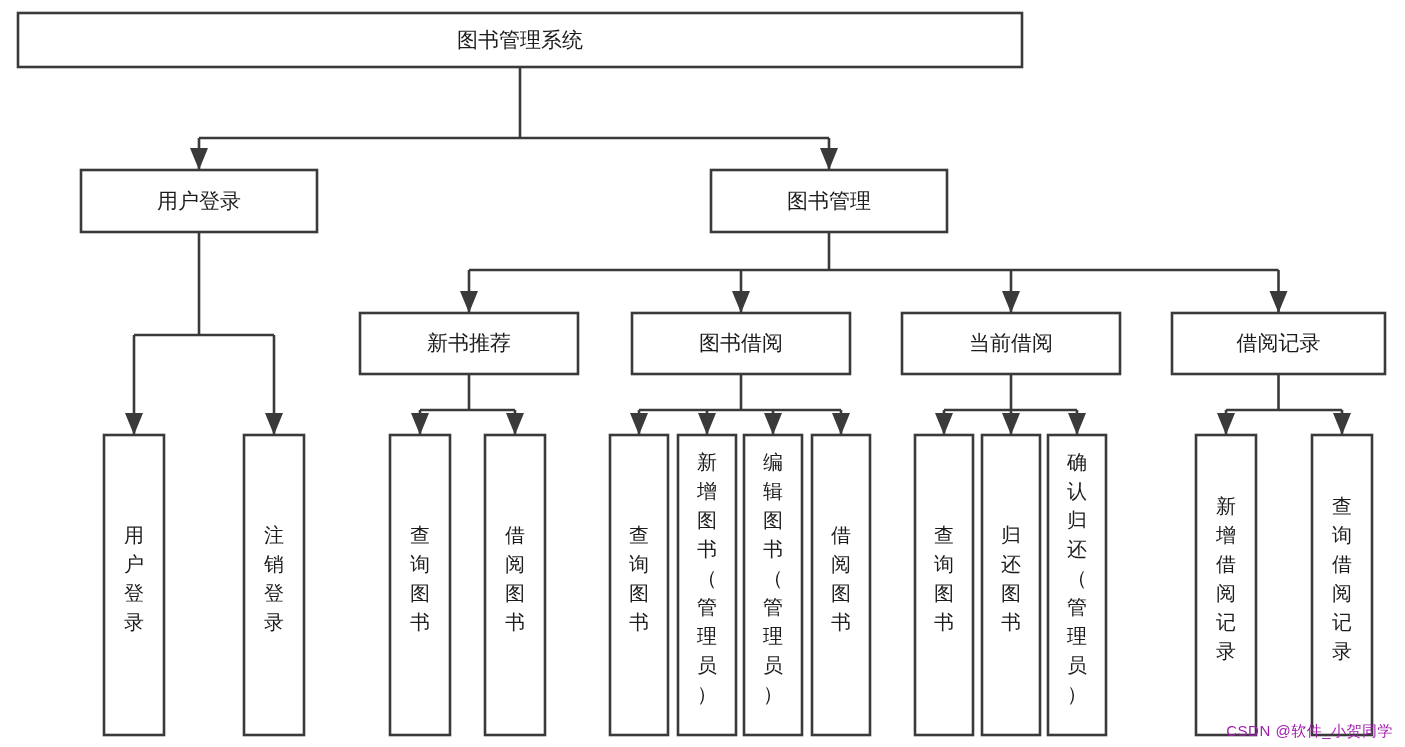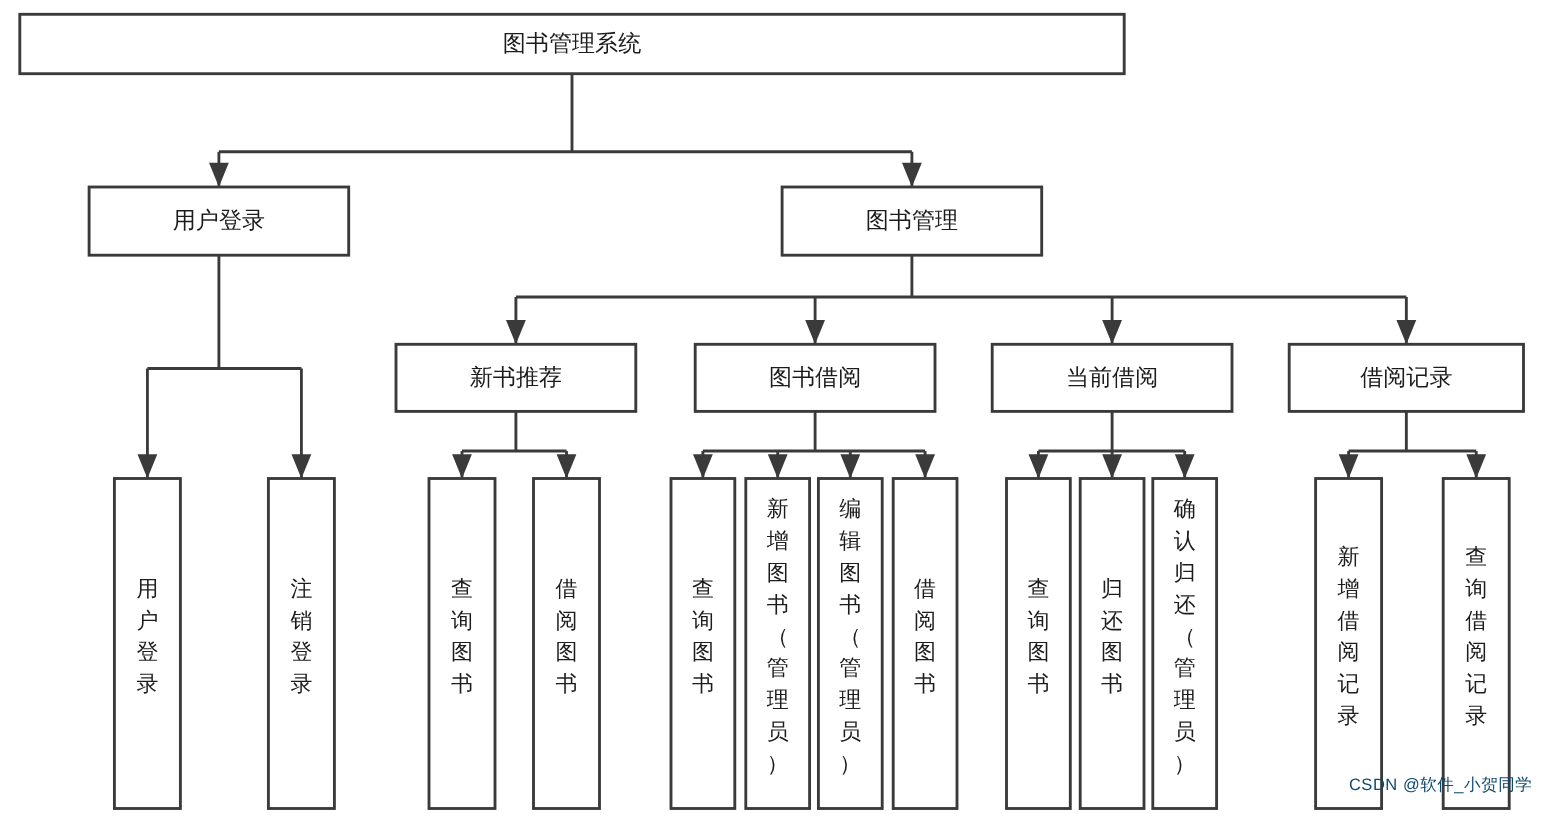--- a/index.html
+++ b/index.html
@@ -52,24 +52,24 @@
   }
   .node-label-v {
     font-family: "Liberation Sans", "DejaVu Sans", sans-serif;
     font-size: 20px;
     fill: #1c1c1c;
     text-anchor: middle;
   }
   .watermark-text {
     position: absolute;
     right: 12px;
-    bottom: 24px;
+    bottom: 6px;
     font-family: "Liberation Sans", "DejaVu Sans", sans-serif;
     font-size: 15px;
-    color: #0c4a6e;
+    color: #a21caf;
     letter-spacing: 0.5px;
     white-space: nowrap;
     user-select: none;
   }
 </style>
 </head>
 <body>
 
 <div id="diagram-root">
   <svg id="tree-svg" viewBox="0 0 1405 747">

